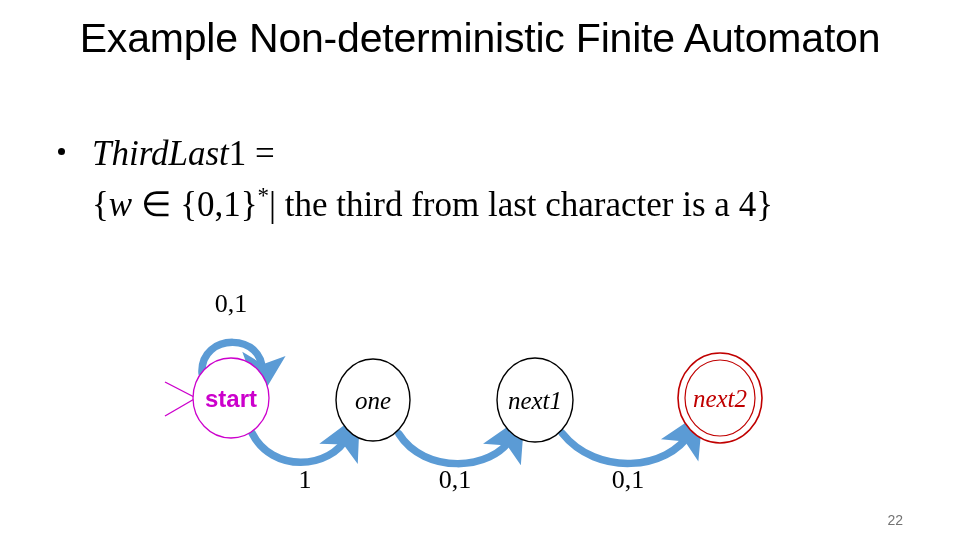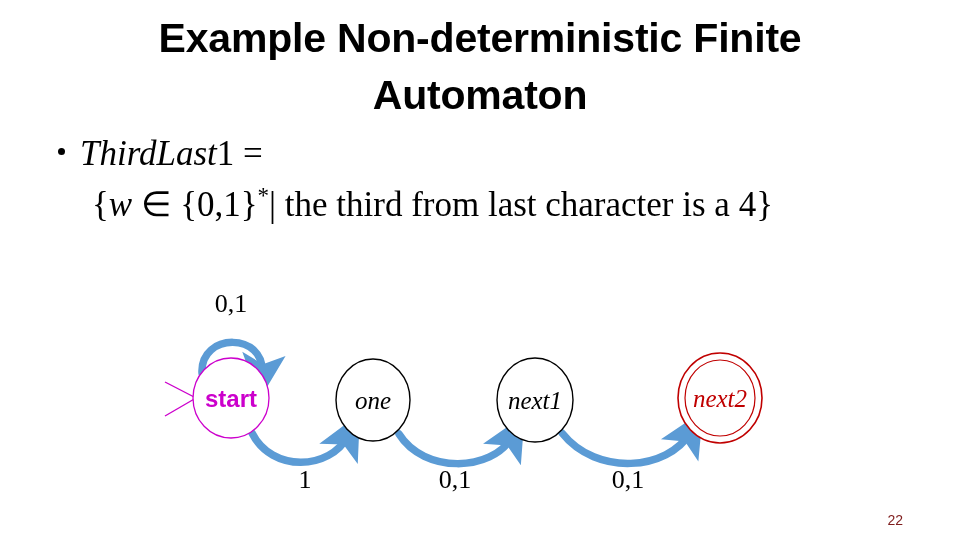--- a/index.html
+++ b/index.html
@@ -25,21 +25,21 @@
   
   .title {
     position: absolute;
     left: 60px;
     top: 10px;
     width: 840px;
     text-align: center;
     font-family: "Liberation Sans", sans-serif;
     font-size: 41px;
     line-height: 57px;
-    font-weight: 700;
+    font-weight: 400;
     color: #000000;
     letter-spacing: -0.2px;
   }
 
   
   .bullet-block {
     position: absolute;
     left: 44px;
     top: 132px;
     width: 900px;
@@ -51,21 +51,21 @@
   .bullet-dot {
     position: absolute;
     left: 14px;
     top: 16px;
     width: 7px;
     height: 7px;
     border-radius: 50%;
     background: #000000;
   }
   .line1 {
-    margin-left: 36px;
+    margin-left: 48px;
     font-family: "Liberation Serif", serif;
     font-size: 35px;
     line-height: 44px;
     color: #000000;
     white-space: nowrap;
   }
   .line1 .ital { font-style: italic; }
   .line1 .upr  { font-style: normal; }
   .line2 {
     margin-left: 48px;
@@ -111,21 +111,21 @@
     fill: #000000;
   }
 
   
   .page-number {
     position: absolute;
     right: 57px;
     bottom: 12px;
     font-family: "Liberation Sans", sans-serif;
     font-size: 14px;
-    color: #7f1d1d;
+    color: #737373;
   }
 </style>
 </head>
 <body>
 
 <div class="slide">
 
   <div class="title">Example Non-deterministic Finite Automaton</div>
 
   <div class="bullet-block">

